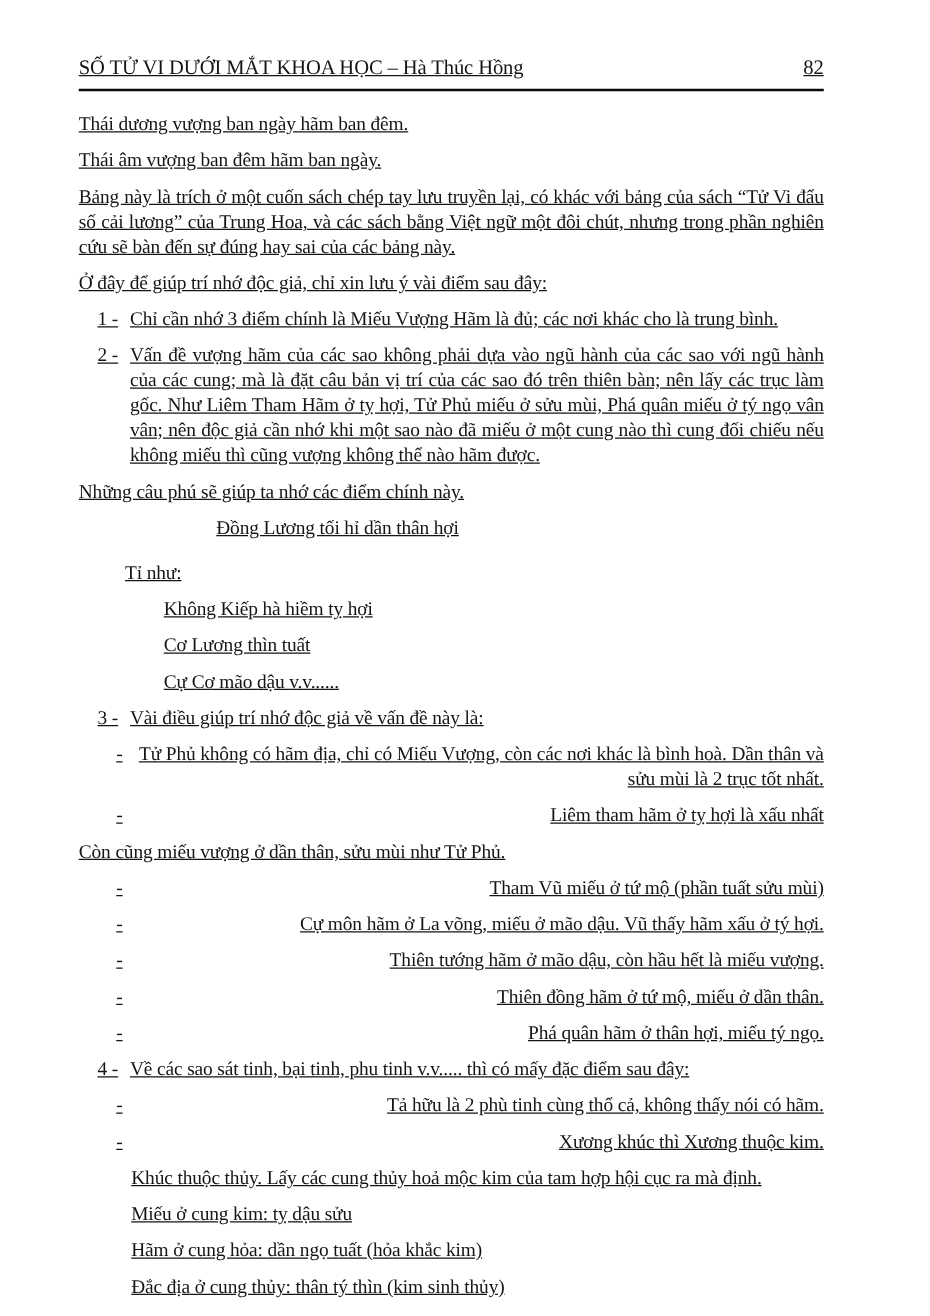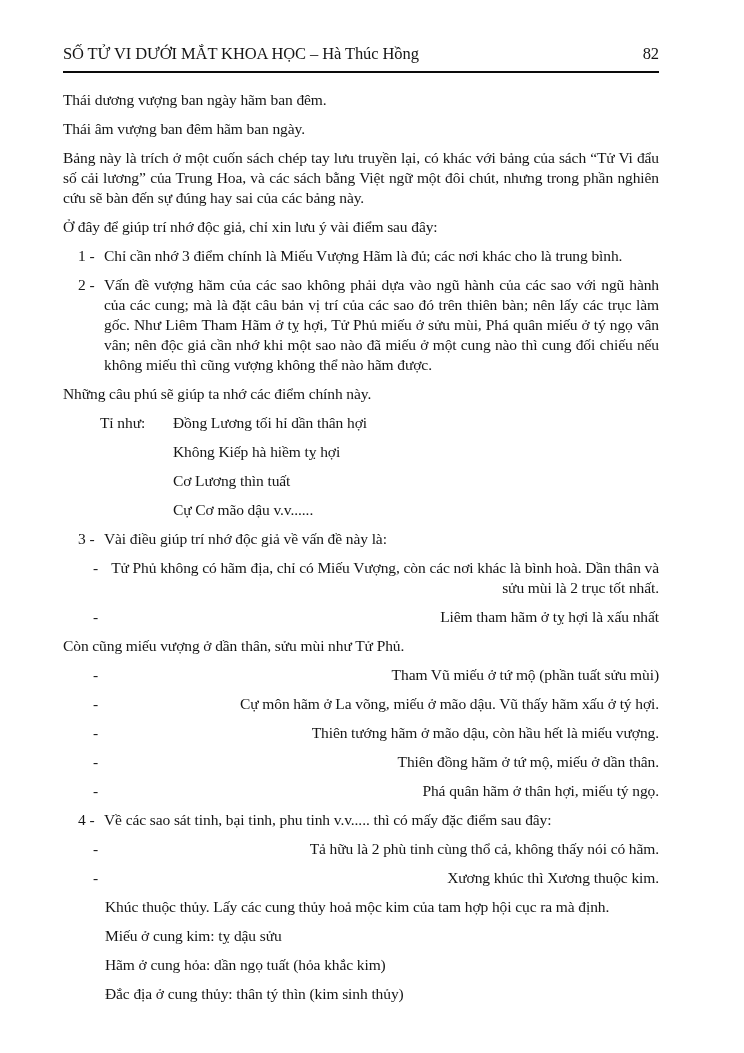--- a/index.html
+++ b/index.html
@@ -15,20 +15,21 @@
     font-size: 15.5px;
     letter-spacing: -0.1px;
     overflow: hidden;
   }
   .page {
     box-sizing: border-box;
     width: 720px;
     height: 1053px;
     padding: 44px 61px 8px 63px;
     background: #ffffff;
+    text-decoration: underline;
   }
   .header {
     display: flex;
     justify-content: space-between;
     align-items: flex-end;
     font-size: 16.5px;
     border-bottom: 2px solid #0a0a0a;
     padding-bottom: 7px;
     margin-bottom: 17px;
   }
@@ -49,22 +50,22 @@
   .dash-item {
     display: flex;
     margin-left: 30px;
   }
   .dash-item .dash { flex: 0 0 15px; }
   .dash-item .itext { flex: 1; text-align: right; }
   .ti-row {
     display: flex;
     margin-left: 37px;
   }
-  .ti-row .ti-label { flex: 0 0 73px; }
-  .verse { margin-left: 110px; }
+  .ti-row .ti-label { flex: 0 0 73px; margin-top: 36px; }
+  .verse { margin-left: 68px; }
   .indent1 { margin-left: 42px; }
 </style>
 </head>
 <body>
 
 <div class="page">
 
   <div class="header">
     <span>SỐ TỬ VI DƯỚI MẮT KHOA HỌC – Hà Thúc Hồng</span>
     <span>82</span>

